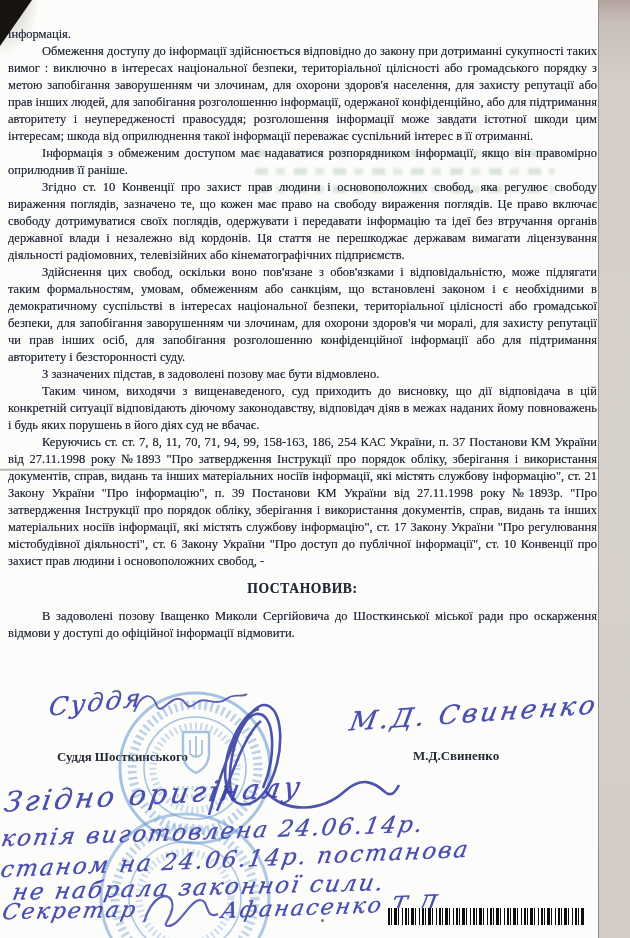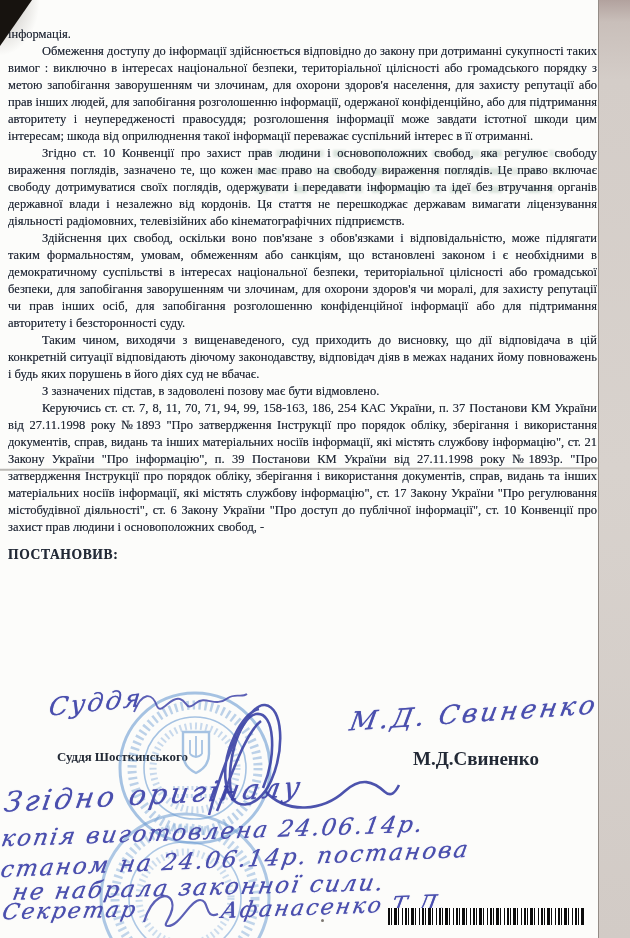--- a/index.html
+++ b/index.html
@@ -12,33 +12,33 @@
   .corner-wedge{position:absolute;top:0;left:0;width:0;height:0;
         border-top:46px solid #17130f;border-right:32px solid transparent;}
   .corner-soft{position:absolute;top:0;left:0;width:40px;height:56px;
         background:radial-gradient(ellipse at 0 0,rgba(60,50,40,.35),transparent 70%);}
   
   .body-text{position:absolute;left:8px;top:26px;width:589px;
         font-size:12.5px;line-height:17px;text-align:justify;
         text-shadow:0 0 .5px rgba(25,35,60,.55);}
   .para{margin:0;text-indent:34px;}
   .para.cont{text-indent:0;}
-  .res-head{margin:10px 0 11px;text-align:left;font-weight:bold;font-size:13.6px;
+  .res-head{margin:10px 0 11px;text-align:center;font-weight:bold;font-size:13.6px;
         letter-spacing:.6px;text-indent:0;}
   
   .crease{position:absolute;left:0;top:468px;width:600px;height:1.5px;
         background:rgba(95,90,84,.42);transform:rotate(-.15deg);}
   
   .bleed{position:absolute;left:255px;top:150px;width:300px;height:60px;opacity:.5;filter:blur(1px);}
   .bleed div{height:7px;margin-bottom:11px;border-radius:3px;
         background:repeating-linear-gradient(90deg,rgba(110,150,125,.45) 0 13px,transparent 13px 21px,
         rgba(110,150,125,.35) 21px 30px,transparent 30px 39px);}
   
   .titles{position:absolute;left:57px;top:714px;font-weight:bold;font-size:12.9px;line-height:22.5px;z-index:1;margin-top:32px;}
-  .sig-name{position:absolute;left:413px;top:748px;font-weight:bold;font-size:19px;z-index:1;}
+  .sig-name{position:absolute;left:413px;top:748px;font-weight:bold;font-size:13px;z-index:1;}
   
   .hw{position:absolute;font-family:"DejaVu Serif",serif;font-style:italic;color:#4a4fae;
         letter-spacing:2px;white-space:nowrap;z-index:4;text-shadow:0 0 .7px rgba(74,79,174,.8);}
   .hw-judge{left:50px;top:688px;font-size:25px;transform:skewX(-12deg) rotate(-6deg);}
   .hw-sign{left:352px;top:698px;font-size:26px;letter-spacing:3px;transform:skewX(-14deg) rotate(-4deg);}
   .hw-n0{left:6px;top:778px;font-size:28px;letter-spacing:3px;transform:skewX(-12deg) rotate(-3deg);}
   .hw-n1{left:3px;top:818px;font-size:23px;transform:skewX(-12deg) rotate(-2deg);}
   .hw-n2{left:3px;top:846px;font-size:23px;transform:skewX(-12deg) rotate(-2.5deg);}
   .hw-n3{left:14px;top:874px;font-size:23px;transform:skewX(-12deg) rotate(-1.5deg);}
   .hw-n4{left:3px;top:898px;font-size:22px;transform:skewX(-12deg) rotate(-1deg);}
@@ -60,26 +60,28 @@
 
   <div class="bleed">
     <div></div>
       <div></div>
       <div></div>
   </div>
 
   <div class="body-text">
     <p class="para cont">інформація.</p>
     <p class="para">Обмеження доступу до інформації здійснюється відповідно до закону при дотриманні сукупності таких вимог : виключно в інтересах національної безпеки, територіальної цілісності або громадського порядку з метою запобігання заворушенням чи злочинам, для охорони здоров'я населення, для захисту репутації або прав інших людей, для запобігання розголошенню інформації, одержаної конфіденційно, або для підтримання авторитету і неупередженості правосуддя; розголошення інформації може завдати істотної шкоди цим інтересам; шкода від оприлюднення такої інформації переважає суспільний інтерес в її отриманні.</p>
+    <p class="para">Інформація з обмеженим доступом має надаватися розпорядником інформації, якщо він правомірно оприлюднив її раніше.</p>
     <p class="para">Згідно ст. 10 Конвенції про захист прав людини і основоположних свобод, яка регулює свободу вираження поглядів, зазначено те, що кожен має право на свободу вираження поглядів. Це право включає свободу дотримуватися своїх поглядів, одержувати і передавати інформацію та ідеї без втручання органів державної влади і незалежно від кордонів. Ця стаття не перешкоджає державам вимагати ліцензування діяльності радіомовних, телевізійних або кінематографічних підприємств.</p>
     <p class="para">Здійснення цих свобод, оскільки воно пов'язане з обов'язками і відповідальністю, може підлягати таким формальностям, умовам, обмеженням або санкціям, що встановлені законом і є необхідними в демократичному суспільстві в інтересах національної безпеки, територіальної цілісності або громадської безпеки, для запобігання заворушенням чи злочинам, для охорони здоров'я чи моралі, для захисту репутації чи прав інших осіб, для запобігання розголошенню конфіденційної інформації або для підтримання авторитету і безсторонності суду.</p>
+    <p class="para">З зазначених підстав, в задоволені позову має бути відмовлено.</p>
     <p class="para">Таким чином, виходячи з вищенаведеного, суд приходить до висновку, що дії відповідача в цій конкретній ситуації відповідають діючому законодавству, відповідач діяв в межах наданих йому повноважень і будь яких порушень в його діях суд не вбачає.</p>
-    <p class="para">З зазначених підстав, в задоволені позову має бути відмовлено.</p>
     <p class="para">Керуючись ст. ст. 7, 8, 11, 70, 71, 94, 99, 158-163, 186, 254 КАС України, п. 37 Постанови КМ України від 27.11.1998 року №1893 "Про затвердження Інструкції про порядок обліку, зберігання і використання документів, справ, видань та інших матеріальних носіїв інформації, які містять службову інформацію", ст. 21 Закону України "Про інформацію", п. 39 Постанови КМ України від 27.11.1998 року №1893р. "Про затвердження Інструкції про порядок обліку, зберігання і використання документів, справ, видань та інших матеріальних носіїв інформації, які містять службову інформацію", ст. 17 Закону України "Про регулювання містобудівної діяльності", ст. 6 Закону України "Про доступ до публічної інформації", ст. 10 Конвенції про захист прав людини і основоположних свобод, -</p>
     <p class="res-head">ПОСТАНОВИВ:</p>
+    <p class="para">В задоволені позову Іващенко Миколи Сергійовича до Шосткинської міської ради про оскарження відмови у доступі до офіційної інформації відмовити.</p>
   </div>
 
   <div class="crease"></div>
 
   <svg class="svg-abs" style="left:115px;top:688px;z-index:2;opacity:.6" width="160" height="160" viewBox="0 0 160 160">
     <circle cx="80" cy="80" r="75" fill="none" stroke="#6d9dd3" stroke-width="3"></circle>
     <circle cx="80" cy="80" r="63" fill="none" stroke="#6d9dd3" stroke-width="9" stroke-dasharray="2.5 3.5" opacity=".75"></circle>
     <circle cx="80" cy="80" r="51" fill="none" stroke="#6d9dd3" stroke-width="1.6"></circle>
     <circle cx="80" cy="80" r="42" fill="none" stroke="#6d9dd3" stroke-width="7" stroke-dasharray="2 3.2" opacity=".6"></circle>
     <g>

